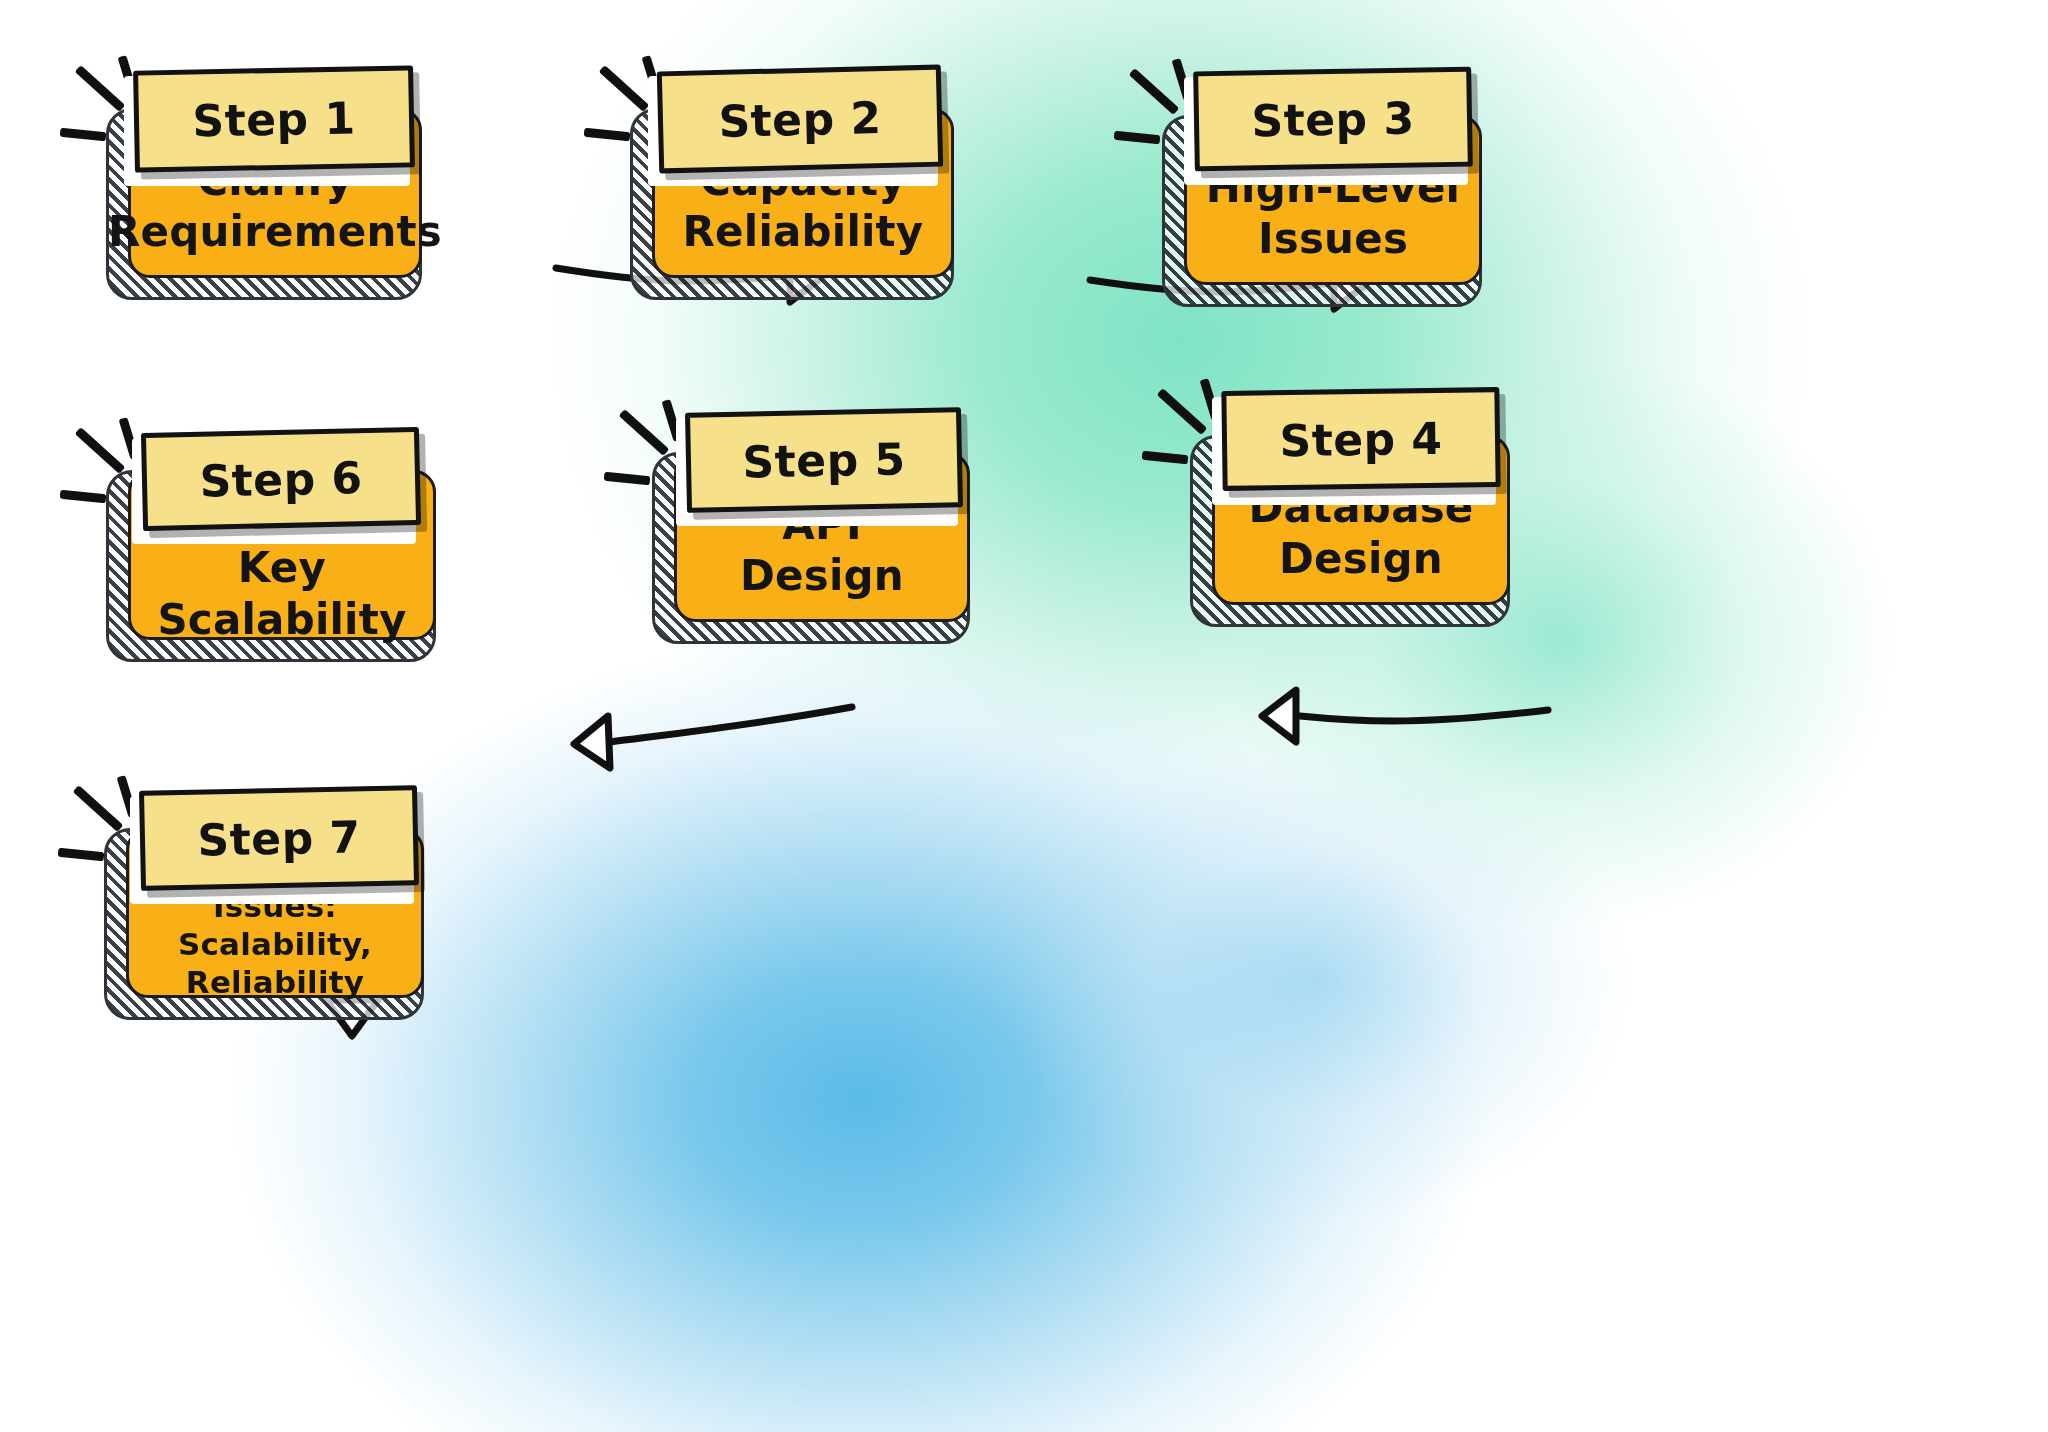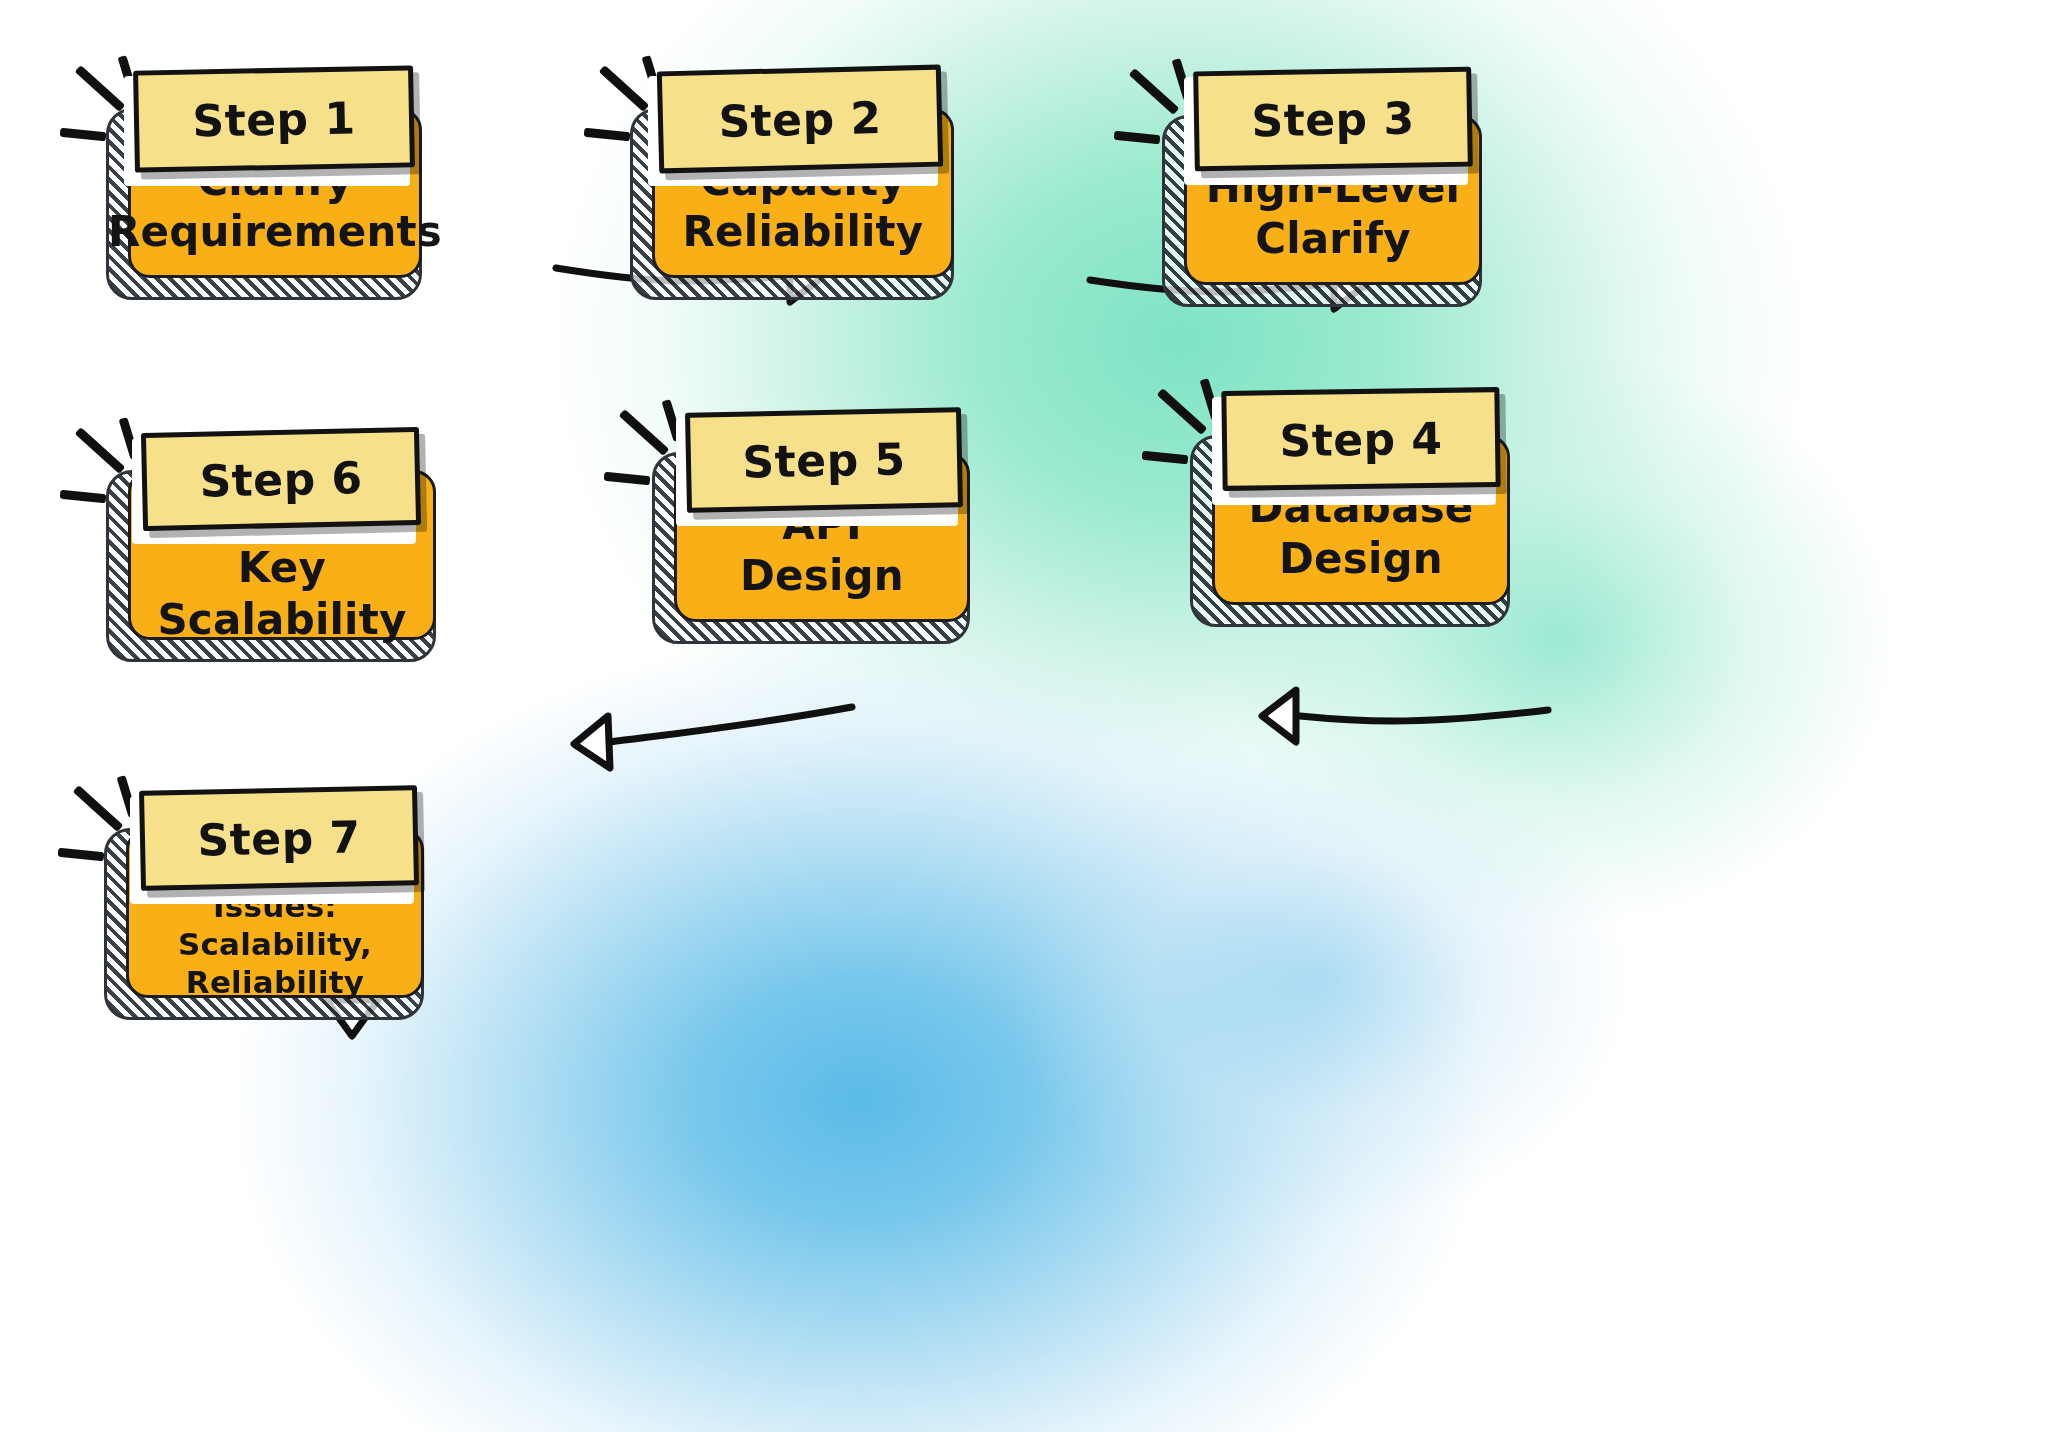--- a/index.html
+++ b/index.html
@@ -168,21 +168,21 @@
     </div>
     <div class="spark" style="left:-36px;top:-24px;width:60px;height:9px;transform:rotate(42deg);"></div>
     <div class="spark" style="left:1px;top:-36px;width:42px;height:9px;transform:rotate(73deg);"></div>
     <div class="spark" style="left:-46px;top:22px;width:46px;height:9px;transform:rotate(6deg);"></div>
   </div>
 
   <div class="node" style="left:1162px;top:115px;width:320px;height:192px;">
     <div class="node-shadow"></div>
     <div class="node-body">
       <div class="node-text big">High-Level
-Clarify</div>
+Issues</div>
     </div>
     <div class="label-paper" style="left:22px;top:-38px;width:284px;height:108px;"></div>
     <div class="step-chip" style="left:32px;top:-46px;width:268px;height:90px;transform:rotate(-1.0deg);">
       <span>Step 3</span>
     </div>
     <div class="spark" style="left:-38px;top:-28px;width:60px;height:9px;transform:rotate(42deg);"></div>
     <div class="spark" style="left:-1px;top:-40px;width:42px;height:9px;transform:rotate(73deg);"></div>
     <div class="spark" style="left:-48px;top:18px;width:46px;height:9px;transform:rotate(6deg);"></div>
   </div>
 

